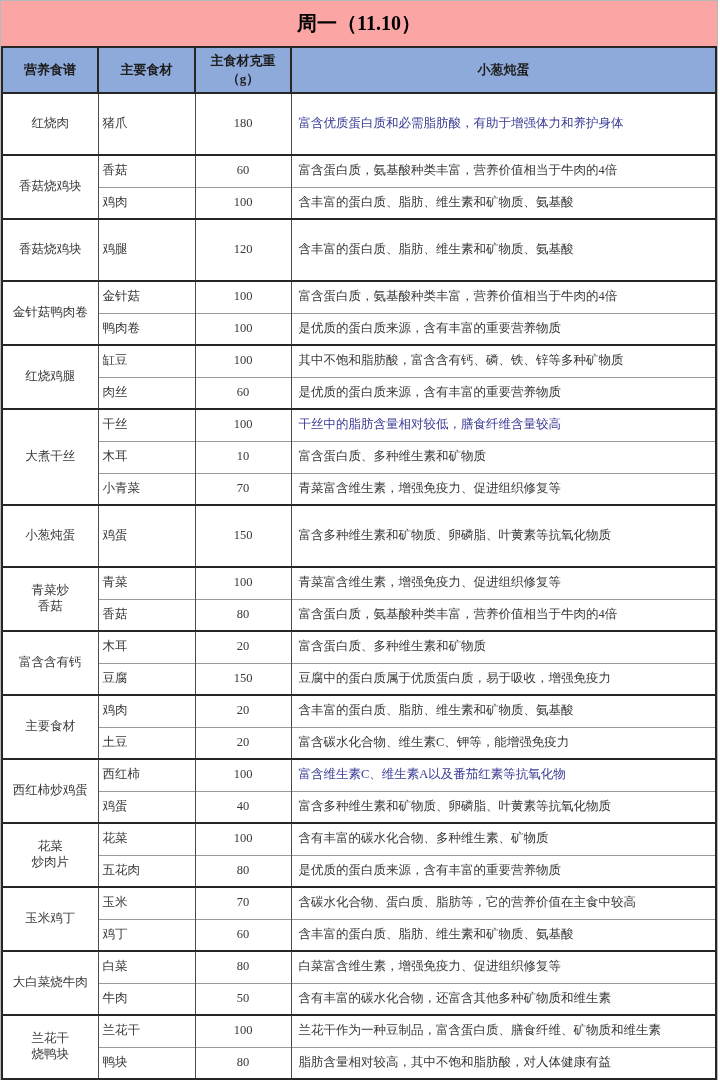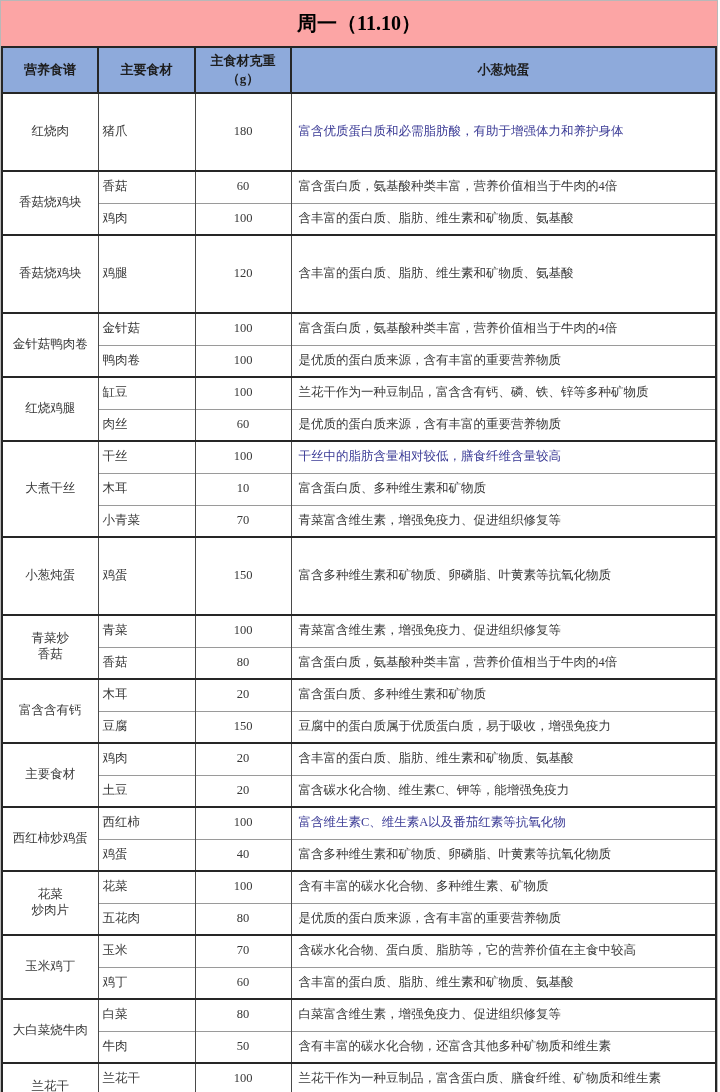--- a/index.html
+++ b/index.html
@@ -55,21 +55,21 @@
   }
   tbody td{
     font-size:12.5px;
     line-height:1.25;
     padding:2px 4px;
     border-left:1px solid var(--border-col);
     vertical-align:middle;
     background:#ffffff;
   }
   tbody tr{height:32px;}
-  tbody tr.tall{height:78px;}
+  tbody tr.tall{height:62px;}
   tbody tr.group-start td{border-top:2px solid var(--border-dark);}
   tbody tr.sub-divider td{border-top:1px solid var(--border-thin);}
   td.recipe{
     text-align:center;
     white-space:pre-line;
     border-left:none;
   }
   td.ingredient{}
   td.weight{text-align:center;font-family:"Liberation Serif","DejaVu Serif",serif;}
   td.analysis{text-align:left;padding-left:7px;}
@@ -128,21 +128,21 @@
         </tr>
         <tr class=" sub-divider">
           <td class="ingredient">鸭肉卷</td>
           <td class="weight">100</td>
           <td class="analysis">是优质的蛋白质来源，含有丰富的重要营养物质</td>
         </tr>
         <tr class=" group-start">
           <td class="recipe" rowspan="2">红烧鸡腿</td>
           <td class="ingredient">缸豆</td>
           <td class="weight">100</td>
-          <td class="analysis">兰花干作为一种豆制品，富含含有钙、磷、铁、锌等多种矿物质</td>
+          <td class="analysis">其中不饱和脂肪酸，富含含有钙、磷、铁、锌等多种矿物质</td>
         </tr>
         <tr class=" sub-divider">
           <td class="ingredient">肉丝</td>
           <td class="weight">60</td>
           <td class="analysis">是优质的蛋白质来源，含有丰富的重要营养物质</td>
         </tr>
         <tr class=" group-start">
           <td class="recipe" rowspan="3">大煮干丝</td>
           <td class="ingredient">干丝</td>
           <td class="weight">100</td>

